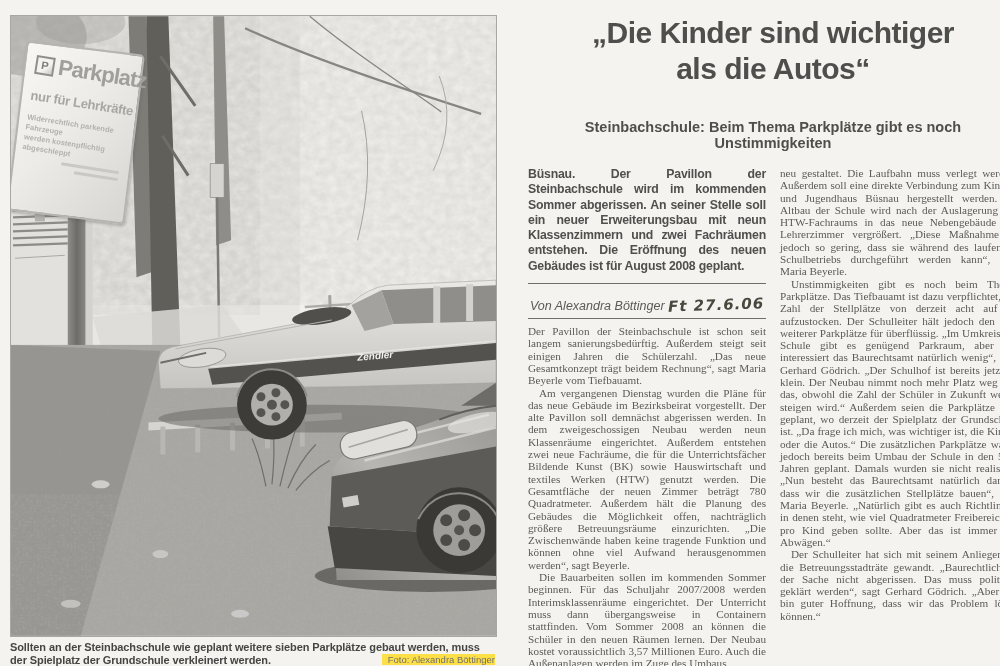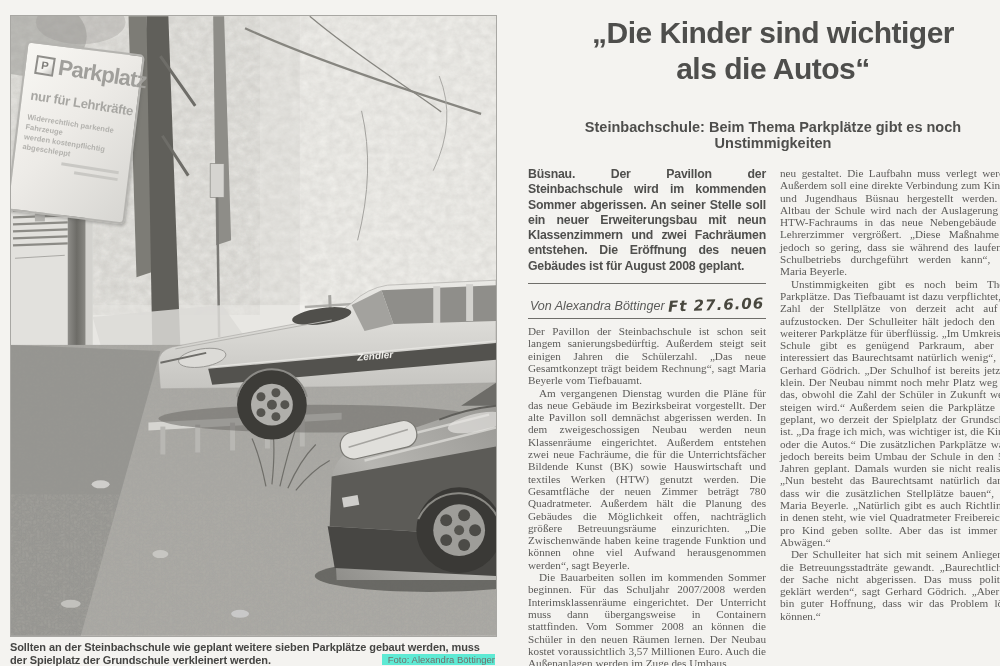--- a/index.html
+++ b/index.html
@@ -43,21 +43,21 @@
   .fine-bar.b2{width:44px;}
 
   
   .caption-wrap{position:relative;margin-top:4px;width:487px;}
   .caption{
     font-weight:bold;font-size:11px;line-height:12.5px;letter-spacing:-0.1px;
     color:#454543;padding-right:4px;
   }
   .credit{
     position:absolute;right:2px;bottom:1px;
-    font-weight:normal;font-size:9.5px;color:#6f6e6a;background:#5eead4;padding-left:6px;
+    font-weight:normal;font-size:9.5px;color:#6f6e6a;background:#fde047;padding-left:6px;
   }
 
   
   .article{position:absolute;left:528px;top:15px;width:490px;color:#4e4e4c;}
   .headline{font-size:30px;line-height:36px;font-weight:bold;text-align:center;letter-spacing:-0.5px;color:#4e4e4c;}
   .subhead{font-size:14.5px;font-weight:bold;text-align:center;margin-top:32px;color:#4e4e4c;}
   .cols{display:flex;gap:14px;margin-top:16px;}
   .col{width:238px;}
   .lead{
     font-weight:bold;font-size:12.3px;line-height:15.3px;text-align:justify;

